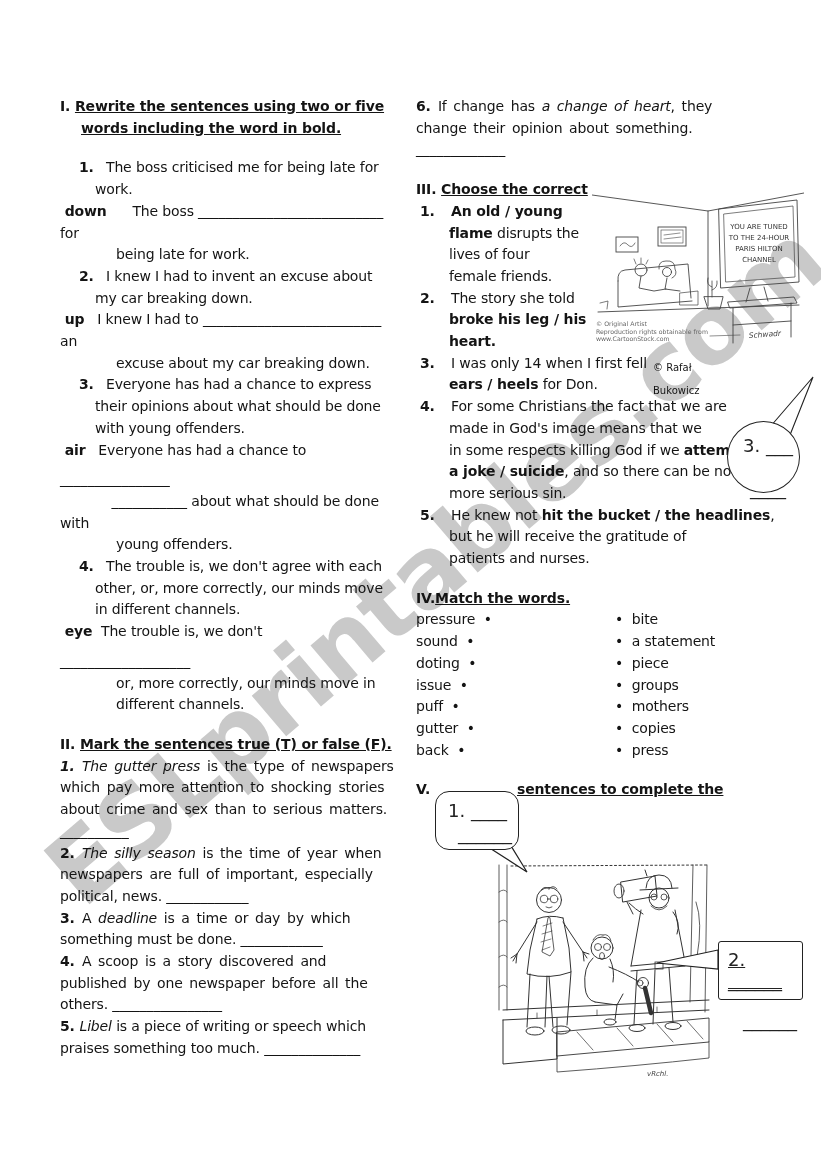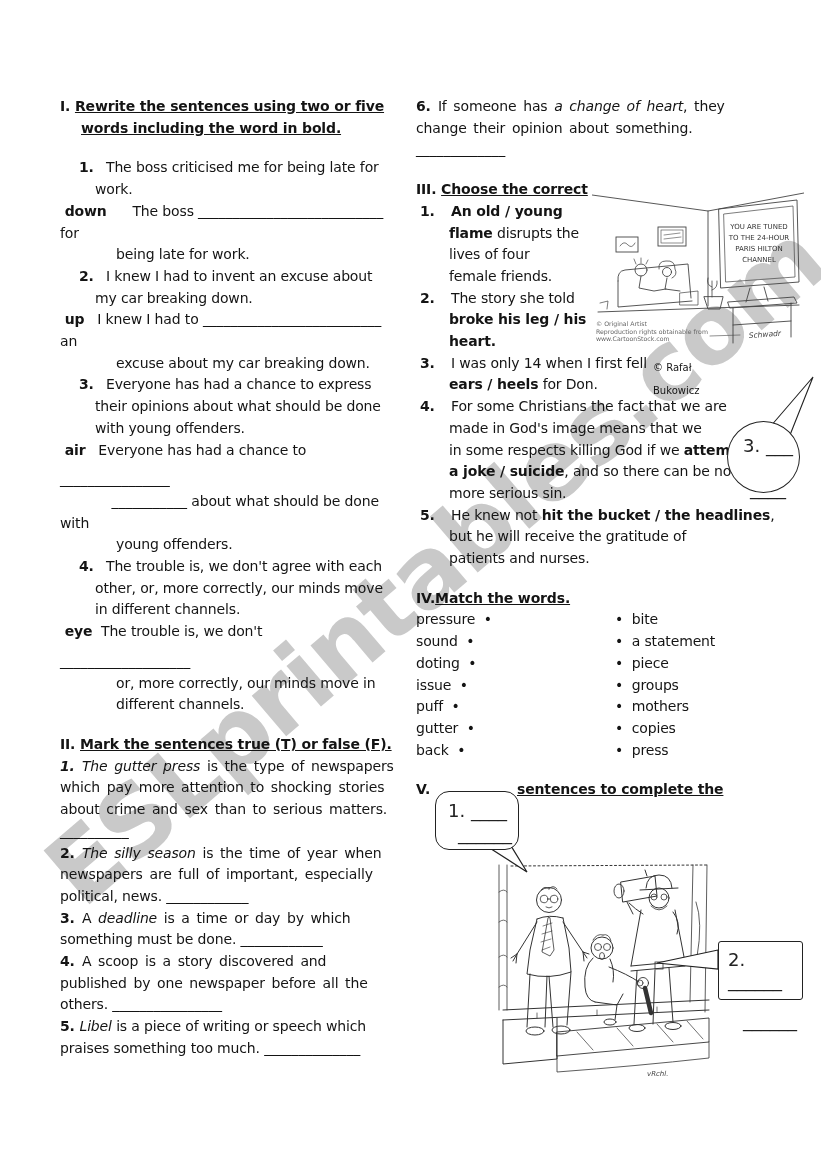--- a/index.html
+++ b/index.html
@@ -33,21 +33,21 @@
   
   .tv-cartoon{position:absolute;left:592px;top:185px;z-index:2;}
   .press-cartoon{position:absolute;left:497px;top:862px;z-index:2;}
   .artist-credit{position:absolute;left:653px;top:356px;z-index:2;font-size:10px;line-height:23px;}
   
   .callout{position:absolute;background:#fff;border:1.3px solid #222;z-index:4;font-size:18px;color:#222;}
   .bubble1{left:435px;top:791px;width:82px;height:57px;border-radius:14px;}
   .bubble1 .cl1{padding:8px 0 0 12px;}
   .bubble1 .cl2{padding:2px 0 0 22px;}
   .box2{left:718px;top:941px;width:83px;height:57px;border-radius:3px;}
-  .box2 .cl1{padding:7px 0 16px 9px;}
+  .box2 .cl1{padding:7px 0 16px 9px;text-decoration:underline;}
   .box2 .cl2{padding:3px 0 0 24px;}
   .bubble3{left:727px;top:421px;width:71px;height:70px;border-radius:50%;}
   .bubble3 .cl1{padding:13px 0 0 15px;}
   .bubble3 .cl2{padding:2px 0 0 22px;margin-top:20px;}
   .tails{position:absolute;left:0;top:0;z-index:3;pointer-events:none;}
   svg{display:block;}
 </style>
 </head>
 <body>
 
@@ -97,21 +97,21 @@
       <div class="ln"><span>political, news. </span><span>____________</span></div>
       <div class="ln ws"><span class="fb">3.&nbsp;</span><span>A </span><span class="fi">deadline</span><span> is a time or day by which</span></div>
       <div class="ln"><span>something must be done. </span><span>____________</span></div>
       <div class="ln ws"><span class="fb">4.&nbsp;</span><span>A scoop is a story discovered and</span></div>
       <div class="ln ws"><span>published by one newspaper before all the</span></div>
       <div class="ln"><span>others. </span><span>________________</span></div>
       <div class="ln"><span class="fb">5.&nbsp;</span><span class="fi">Libel</span><span> is a piece of writing or speech which</span></div>
       <div class="ln"><span>praises something too much. </span><span>______________</span></div>
     </div>
   <div class="col col-right">
-      <div class="ln ws"><span class="fb">6.&nbsp;</span><span>If someone has </span><span class="fi">a change of heart</span><span>, they</span></div>
+      <div class="ln ws"><span class="fb">6.&nbsp;</span><span>If change has </span><span class="fi">a change of heart</span><span>, they</span></div>
       <div class="ln ws"><span>change their opinion about something.</span></div>
       <div class="ln"><span>_____________</span></div>
       <div class="ln gap"></div>
       <div class="ln"><span class="fb">III.&nbsp;</span><span class="fb fu">Choose the correct</span></div>
       <div class="ln pn"><span class="fN">1.</span><span class="fb">An old / young</span></div>
       <div class="ln ind"><span class="fb">flame</span><span> disrupts the</span></div>
       <div class="ln ind"><span>lives of four</span></div>
       <div class="ln ind"><span>female friends.</span></div>
       <div class="ln pn"><span class="fN">2.</span><span>The story she told</span></div>
       <div class="ln ind"><span class="fb">broke his leg / his</span></div>

